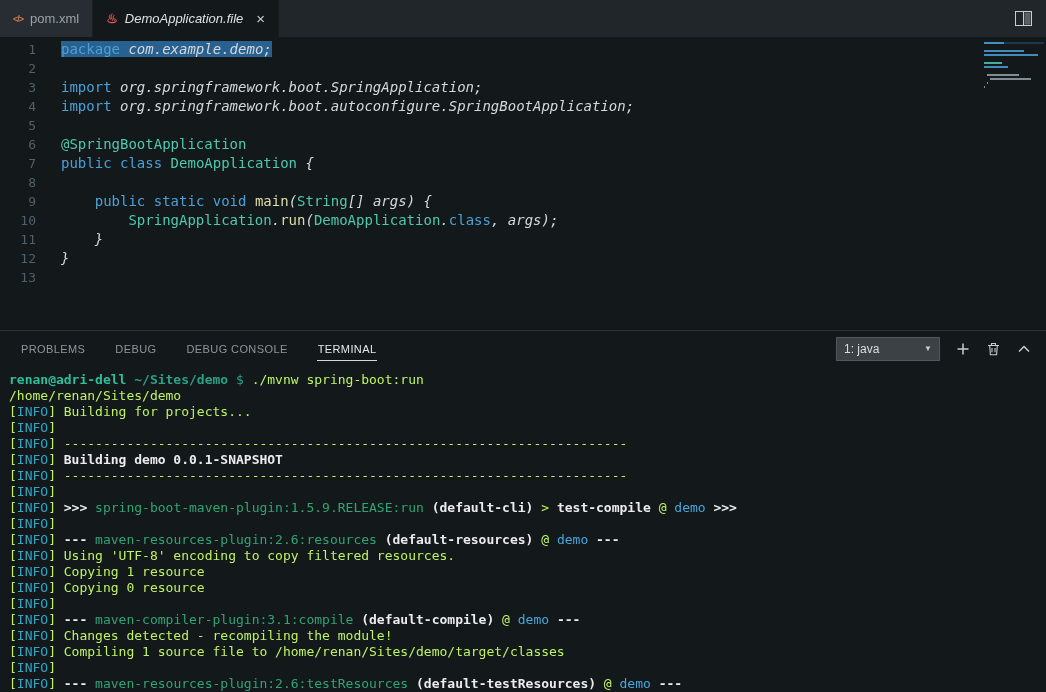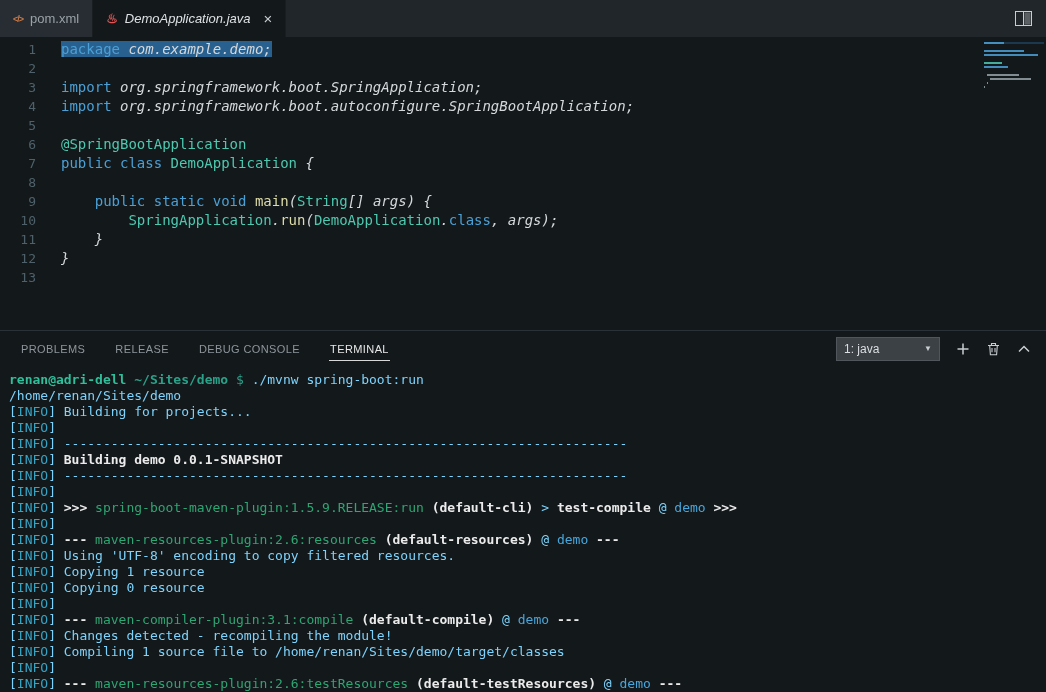--- a/index.html
+++ b/index.html
@@ -45,21 +45,21 @@
                color:#8e969c; padding:7px 1px 5px; cursor:pointer; border-bottom:1px solid transparent; }
   .panel-tab.active { color:#e7e7e7; border-bottom-color:#d7d7d7; }
   .panel-actions { margin-left:auto; display:flex; align-items:center; gap:15px; }
   .term-select { background:#3c4146; border:1px solid #50565b; color:#dcdfe2; height:24px; min-width:104px;
                  display:flex; align-items:center; justify-content:space-between; padding:0 7px;
                  font-family:"Liberation Sans",sans-serif; font-size:12px; cursor:pointer; }
   .caret { font-size:8px; color:#c8cdd1; }
 
   .terminal { flex:1; padding:6px 0 0 9px; overflow:hidden; }
   .term-line { font-size:13px; line-height:16px; white-space:pre; color:#ccd1d4; }
-  .tok-plain { color:#7dd3fc; }
+  .tok-plain { color:#bef264; }
   .tok-user { color:#2fbf9a; font-weight:bold; }
   .tok-path { color:#2aa189; font-weight:bold; }
   .tok-dollar { color:#2aa189; }
   .tok-info { color:#36a5c5; }
   .tok-plugin { color:#2fa573; }
   .tok-project { color:#46a7dd; }
   .tok-bold { color:#ebebeb; font-weight:bold; }
 
   
   .status-bar { height:24px; flex:none; background:#007acc; display:flex; align-items:center; }
@@ -73,21 +73,21 @@
 <div class="window">
 
   <div class="tab-bar">
     <div class="tab-strip">
         <div class="tab">
           <span class="file-icon icon-xml">&lt;/&gt;</span>
           <span class="tab-label">pom.xml</span>
         </div>
         <div class="tab active">
           <span class="file-icon icon-java">♨</span>
-          <span class="tab-label italic">DemoApplication.java</span>
+          <span class="tab-label italic">DemoApplication.file</span>
           <span class="tab-close">×</span>
         </div>
       </div>
     <div class="tab-actions">
       <span class="icon-btn">
         <svg width="17" height="15" viewBox="0 0 17 15">
             <rect x="0.5" y="0.5" width="16" height="14" fill="none" stroke="#c8cdd1"></rect>
             <line x1="8.5" y1="0.5" x2="8.5" y2="14.5" stroke="#c8cdd1"></line>
             <rect x="9.5" y="1.5" width="6" height="12" fill="#c8cdd1" opacity="0.35"></rect>
           </svg>
@@ -182,21 +182,21 @@
           <div class="mm-bar" style="margin-left: 0px; width: 0.8px; background: rgb(151, 162, 168);"></div>
         </div>
         <div class="mm-row"></div>
       </div>
   </div>
 
   <div class="panel">
     <div class="panel-header">
       <div class="panel-tab-strip">
           <div class="panel-tab">PROBLEMS</div>
-          <div class="panel-tab">RELEASE</div>
+          <div class="panel-tab">DEBUG</div>
           <div class="panel-tab">DEBUG CONSOLE</div>
           <div class="panel-tab active">TERMINAL</div>
         </div>
       <div class="panel-actions">
         <div class="term-select">
           <span>1: java</span>
           <span class="caret">▼</span>
         </div>
         <span class="icon-btn">
           <svg width="16" height="16" viewBox="0 0 16 16">

